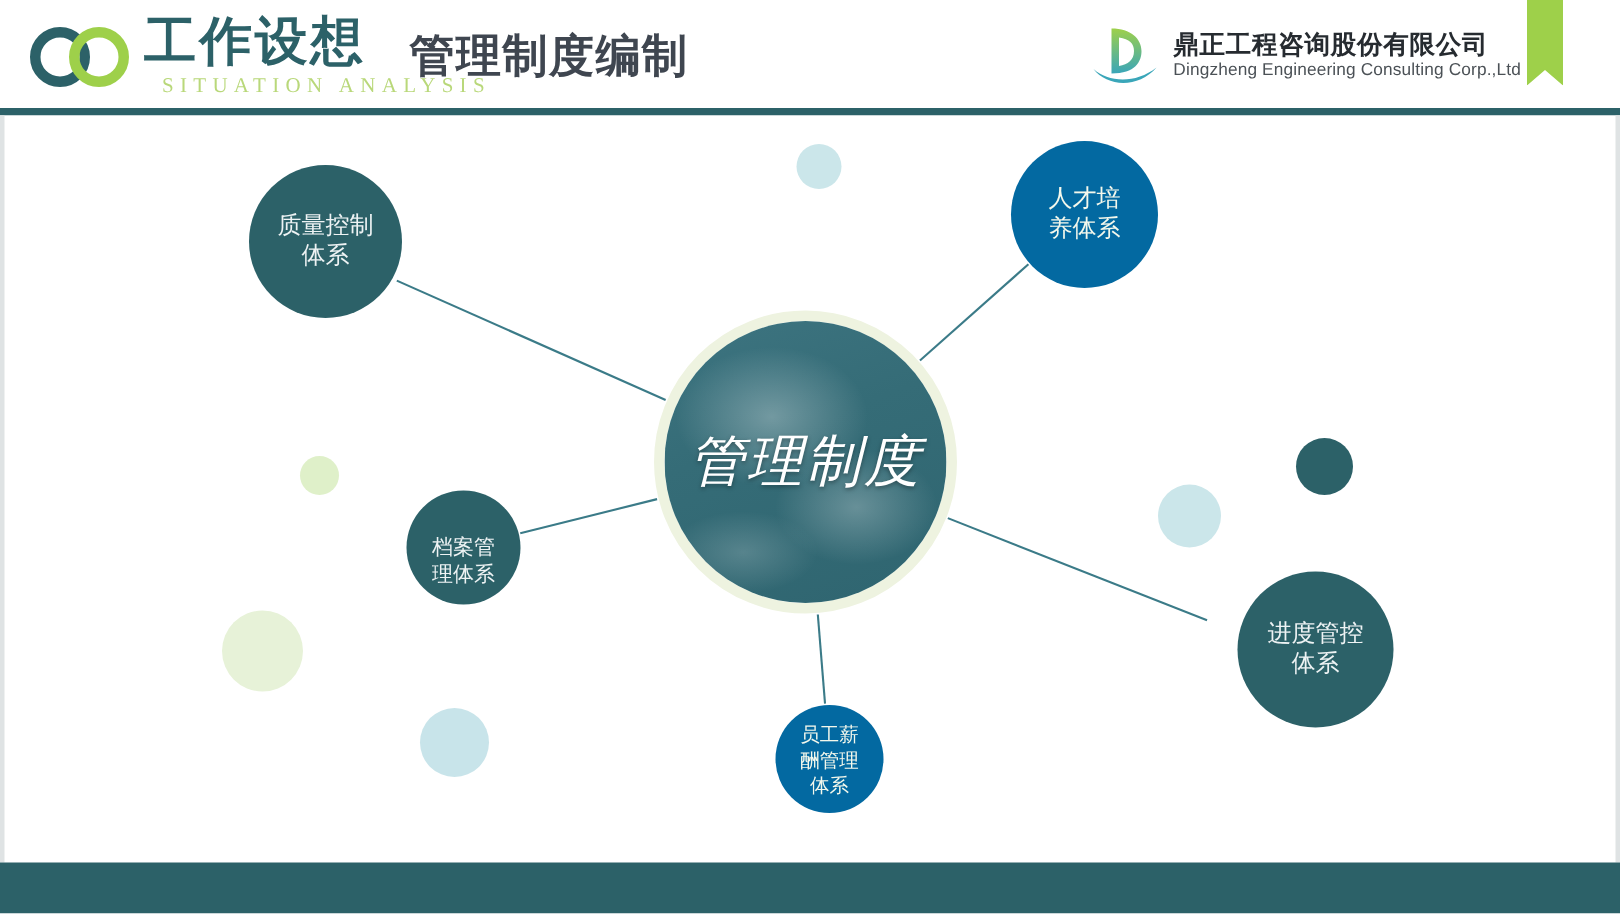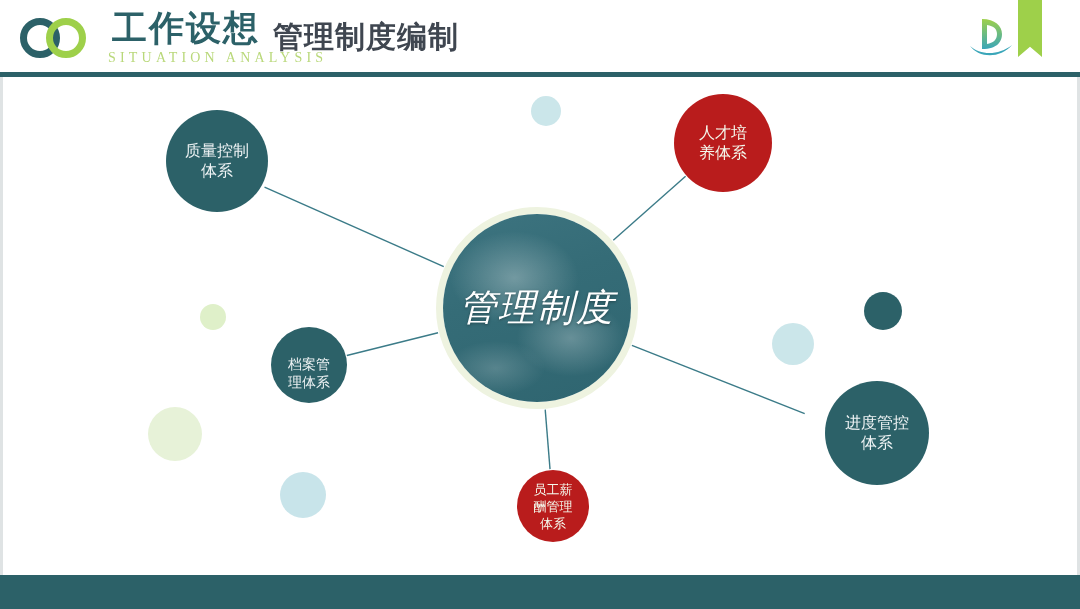--- a/index.html
+++ b/index.html
@@ -39,21 +39,21 @@
     border:7px solid #2c6168;
   }
   .ring-green{
     left:26px;top:2px;width:40px;height:40px;
     border:7px solid #9ed04a;
   }
 
   .brand-cn{
     position:absolute;left:96px;top:8px;
     font-size:35px;font-weight:bold;color:#2c6168;
-    letter-spacing:2px;line-height:40px;white-space:nowrap;margin-left:16px;
+    letter-spacing:2px;line-height:40px;white-space:nowrap;
   }
   .brand-en{
     position:absolute;left:108px;top:50px;
     font-family:"Liberation Serif","DejaVu Serif",serif;
     font-size:14px;color:#b9d87a;letter-spacing:4.2px;white-space:nowrap;
   }
 
   .slide-title{
     position:absolute;left:273px;top:17px;
     font-size:30px;font-weight:bold;color:#3f4650;
@@ -97,21 +97,21 @@
     display:flex;align-items:center;justify-content:center;
     text-align:center;box-sizing:border-box;
   }
   .node-label{
     display:block;white-space:pre-line;
   }
   .node-dark{
     background:#2c6168;color:#eef3f4;
   }
   .node-green{
-    background:#b91c1c;color:#f4f8ec;
+    background:#0369a1;color:#f4f8ec;
   }
 
   
   .hub{
     position:absolute;border-radius:50%;
     box-sizing:border-box;
     border:7px solid #eef3e0;
     display:flex;align-items:center;justify-content:center;
     overflow:hidden;
     font-style:italic;
@@ -161,20 +161,24 @@
         <svg width="46" height="44" viewBox="0 0 46 44" aria-hidden="true">
           <defs>
             <linearGradient id="dgrad" x1="0" y1="0" x2="0" y2="1">
               <stop offset="0%" stop-color="#9ed04a"></stop>
               <stop offset="100%" stop-color="#3aa6b9"></stop>
             </linearGradient>
           </defs>
           <path d="M14 4 L14 34 C30 34 34 26 34 19 C34 11 27 4 14 4 Z M19 10 C26 11 29 14 29 19 C29 25 25 28 19 29 Z" fill="url(#dgrad)"></path>
           <path d="M2 31 C12 40 30 41 44 30 C32 44 11 43 2 31 Z" fill="#3aa6b9"></path>
         </svg>
+      </div>
+      <div>
+        <div class="company-name">鼎正工程咨询股份有限公司</div>
+        <div class="company-en">Dingzheng Engineering Consulting Corp.,Ltd</div>
       </div>
     </div>
 
     <div class="ribbon"></div>
     <div class="header-rule"></div>
   </div>
 
   <div class="canvas">
     <svg class="edges" id="edge-layer" viewBox="0 0 1080 498">
         <line x1="443.7672086510197" y1="189.62794883889" x2="264.53044264849973" y2="110.09163392527176" stroke="#3b7b88" stroke-width="1.4"></line>

